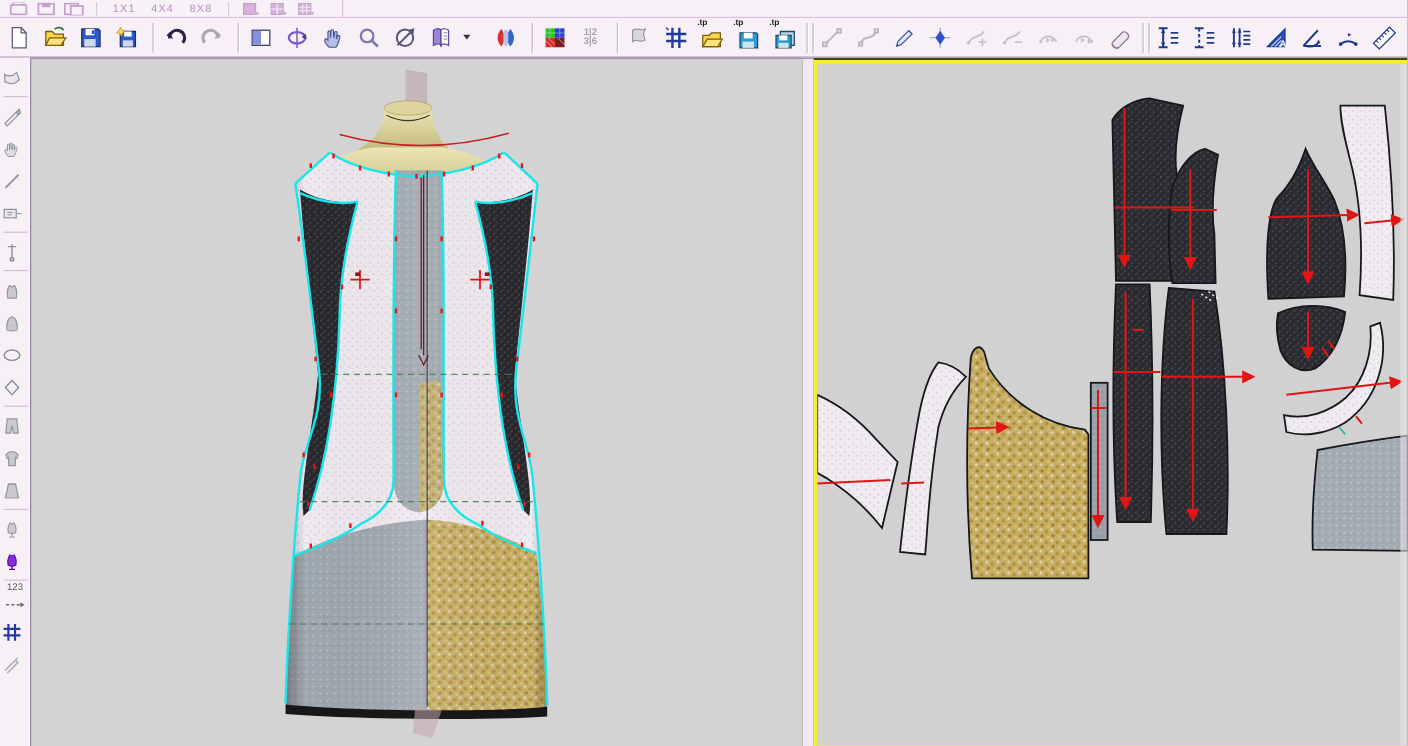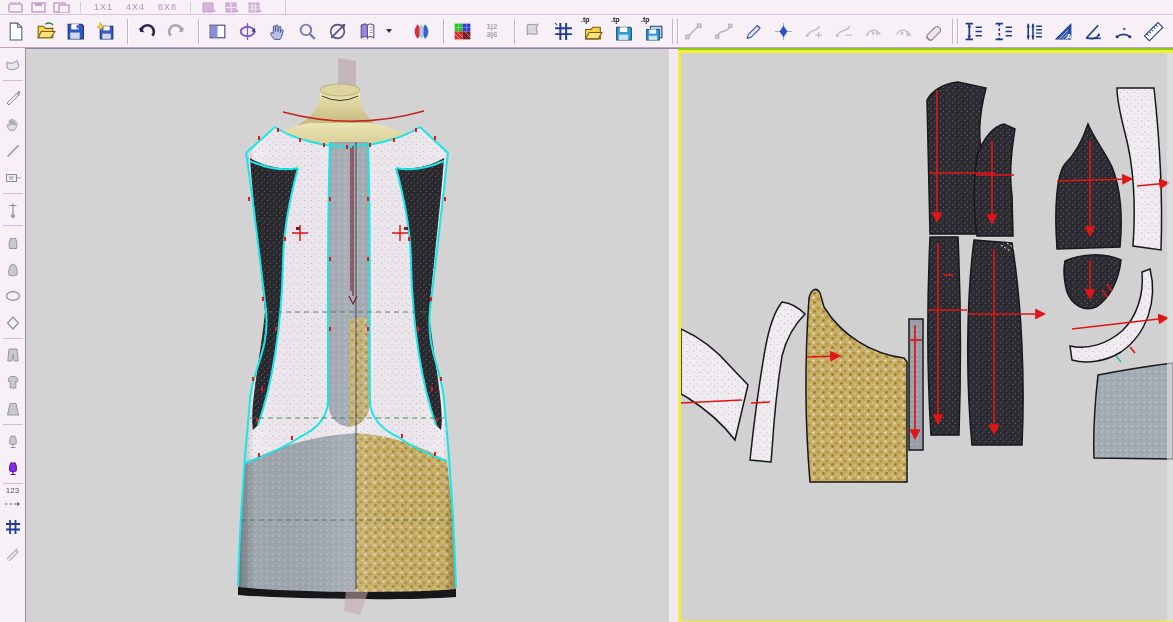--- a/index.html
+++ b/index.html
@@ -1,18 +1,18 @@
 <!DOCTYPE html>
 <html><head>
 <meta charset="utf-8">
 <style>
 *{margin:0;padding:0;box-sizing:border-box}
 html,body{width:1173px;height:622px;overflow:hidden}
 body{font-family:"Liberation Sans",sans-serif;background:#f7f0f7}
-.app{position:relative;width:1173px;height:622px;background:#84cc16}
+.app{position:relative;width:1173px;height:622px;background:#404040}
 
 .tb-top{height:15px;display:flex;align-items:center;gap:5px;padding-left:7px;
   background:#f8f1f8;border-bottom:1px solid #d9c2dc;position:relative}
 .tb-top .tend{position:absolute;left:285px;top:0;width:1px;height:15px;background:#d9c2dc}
 .ticon{width:18px;height:11px;display:inline-block}
 .lbl{font-size:9px;color:#b68fbc;letter-spacing:1px;padding:0 4px;cursor:default}
 .tsep{width:1px;height:11px;background:#dcc6df;margin:0 4px}
 .tb-main{height:33px;display:flex;align-items:center;padding-left:2px;background:#f7f0f7;
   border-bottom:1px solid #bba4c0}
 .tbtn{width:26px;height:27px;display:flex;align-items:center;justify-content:center;
@@ -24,21 +24,21 @@
 .tp{position:absolute;top:-2px;left:1px;font-size:7px;font-weight:bold;color:#222;line-height:8px}
 .halfbtn{display:flex;flex-direction:column;align-items:center;
   font-size:8px;line-height:8px;color:#a3a3ad;font-weight:bold}
 .area-a{position:absolute;right:4px;bottom:4px;font-size:8px;font-weight:bold;color:#ffffff}
 .caret{width:0;height:0;border-left:3px solid transparent;border-right:3px solid transparent;
   border-top:4px solid #333;margin-left:2px;align-self:center;flex:0 0 auto;margin-right:4px}
 
 .bodyrow{display:flex;height:574px}
 .sidebar{width:26px;background:#f7f0f7;border-right:1px solid #9e8aa8;display:flex;
   flex-direction:column;align-items:center;padding-top:3px;overflow:hidden}
-.sbtn{width:24px;height:27px;display:flex;align-items:center;justify-content:center;flex:0 0 auto;cursor:default}
+.sbtn{width:24px;height:27px;display:flex;align-items:center;justify-content:space-between;flex:0 0 auto;cursor:default}
 .sbtn svg{width:18px;height:18px}
 .sdiv{width:20px;height:1px;background:#d3bdd7;margin:2px 0;flex:0 0 auto}
 .s123{display:flex;flex-direction:column;align-items:center;font-size:8px;color:#555;line-height:8px}
 .viewport3d{width:643px;height:574px;background:#d3d3d3;border-top:1px solid #9484a4;position:relative;overflow:hidden}
 .gap{width:9px;background:#f1e8f2;border-top:1px solid #9484a4}
 .panel2d{width:495px;height:574px;margin-top:2px;background:#d1d1d1;
   border:3px solid #f4ee35;border-right:none;overflow:hidden;position:relative}
 .panel2d .edge{position:absolute;right:0;top:0;width:6px;height:100%;background:#e4e2e6;opacity:.6}
 svg{display:block}
 </style>

